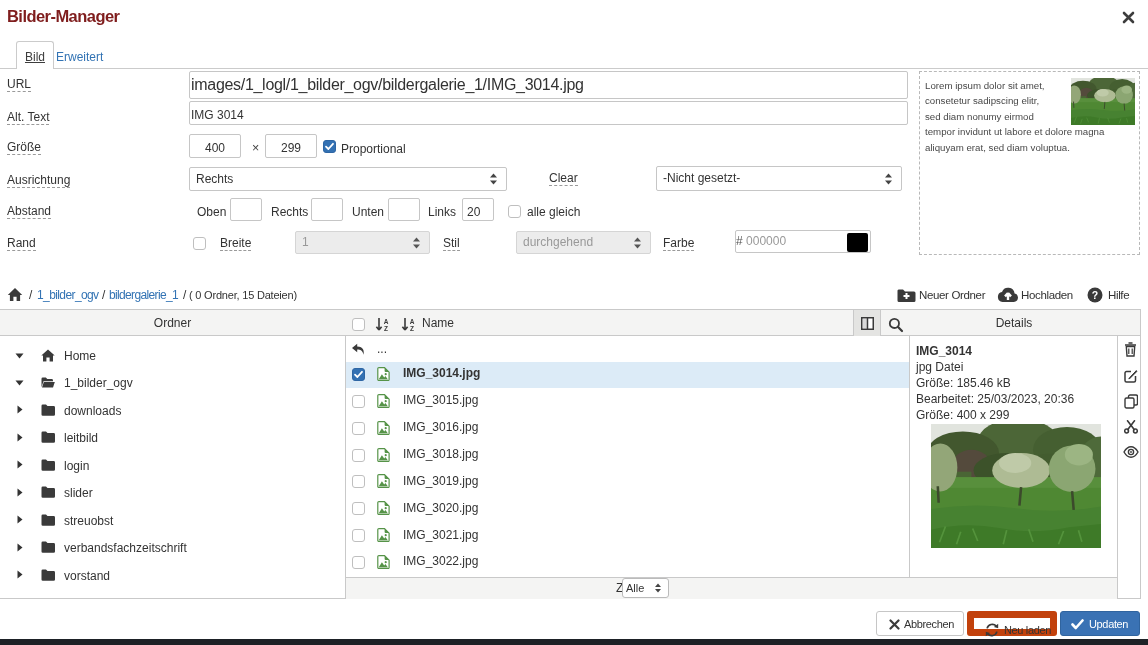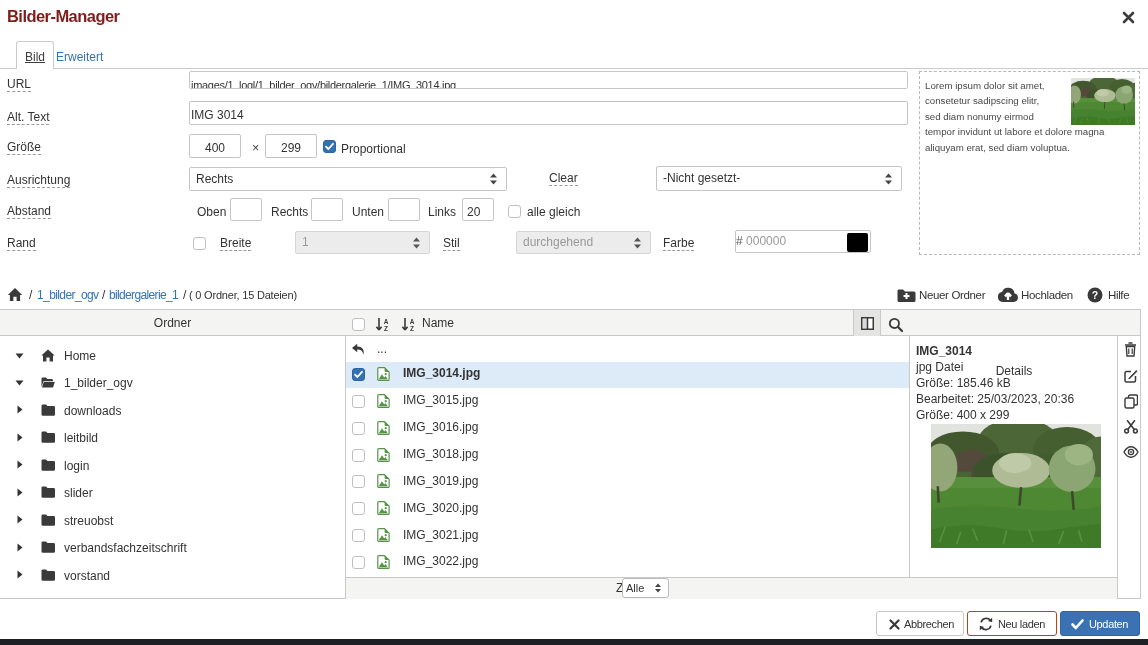--- a/index.html
+++ b/index.html
@@ -33,21 +33,21 @@
   </div>
   <div class="abs" style="left:56px; top:49.5px; font-size:12px;"><span class="blue">Erweitert</span></div>
 
   <div class="lbl" style="left:7px; top:77px;"><span class="dash">URL</span></div>
   <div class="lbl" style="left:7px; top:110px;"><span class="dash">Alt. Text</span></div>
   <div class="lbl" style="left:7px; top:139.5px;"><span class="dash">Größe</span></div>
   <div class="lbl" style="left:7px; top:172.5px;"><span class="dash">Ausrichtung</span></div>
   <div class="lbl" style="left:7px; top:203.5px;"><span class="dash">Abstand</span></div>
   <div class="lbl" style="left:7px; top:235.5px;"><span class="dash">Rand</span></div>
 
-  <div class="inp" style="left:189px; top:71px; width:719px; height:18px; font-size:11px; letter-spacing:-0.3px;">images/1_logl/1_bilder_ogv/bildergalerie_1/IMG_3014.jpg</div>
+  <div class="inp" style="left:189px; top:71px; width:719px; height:28px; font-size:16px; letter-spacing:-0.3px;">images/1_logl/1_bilder_ogv/bildergalerie_1/IMG_3014.jpg</div>
   <div class="inp" style="left:189px; top:101px; width:719px; height:24px;">IMG 3014</div>
 
   <div class="inp" style="left:189px; top:134px; width:52px; height:24px; text-align:center; padding-left:0;">400</div>
   <div class="lbl" style="left:252px; top:141px; font-size:12.5px; color:#444;">×</div>
   <div class="inp" style="left:265px; top:134px; width:52px; height:24px; text-align:center; padding-left:0;">299</div>
   <div class="ck on" style="left:323px; top:140px;">
       <svg width="11" height="11" viewBox="0 0 11 11">
         <path d="M2 5.6 L4.4 8 L9 2.8" stroke="#fff" stroke-width="1.8" fill="none" stroke-linecap="round" stroke-linejoin="round"></path>
       </svg>
     </div>
@@ -167,21 +167,21 @@
     <div class="abs" style="left:853px; top:0; width:28px; height:26px; background:#e4e4e2; border-left:1px solid #c9c9c9; border-right:1px solid #c9c9c9;"></div>
     <svg class="abs" style="left:861px; top:7px;" width="13" height="13" viewBox="0 0 13 13">
         <rect x="0.75" y="0.75" width="11.5" height="11.5" fill="#fff" stroke="#3a3a3a" stroke-width="1.5"></rect>
         <rect x="2" y="2" width="4" height="9" fill="#d9d9d9"></rect>
         <path d="M6.5 1 V12" stroke="#3a3a3a" stroke-width="1.5"></path>
       </svg>
     <svg class="abs" style="left:888px; top:7px;" width="16" height="16" viewBox="0 0 16 16">
         <circle cx="6.4" cy="6.4" r="4.6" fill="none" stroke="#3a3a3a" stroke-width="1.8"></circle>
         <path d="M9.8 9.8 L14 14" stroke="#3a3a3a" stroke-width="2.2" stroke-linecap="round"></path>
       </svg>
-    <div class="abs txt12" style="left:910px; top:6px; width:208px; text-align:center;margin-top:48px;">Details</div>
+    <div class="abs txt12" style="left:910px; top:6px; width:208px; text-align:center;">Details</div>
 
     <div class="abs" style="left:346px; top:267px; width:771px; height:22px; background:#f4f4f3; border-top:1px solid #c9c9c9;"></div>
     <div class="abs txt12" style="left:588px; top:270.5px;margin-left:28px;">Zeige</div>
     <div class="abs" style="left:622px; top:267.5px; width:47px; height:20.5px; border:1px solid #bbb; border-radius:3px; background:#fff; font-size:11px; color:#333; line-height:18px; padding-left:3px;">Alle
       <span class="arr" style="right:5px; margin-top:-5px;">
           <svg width="8" height="10" viewBox="0 0 8 10">
             <path d="M4 0.5 L7 4 H1 z" fill="#444"></path>
             <path d="M4 9.5 L1 6 H7 z" fill="#444"></path>
           </svg>
         </span>
@@ -353,21 +353,21 @@
       <circle cx="8" cy="6" r="2.6" fill="none" stroke="#3a3a3a" stroke-width="1.4"></circle>
       <circle cx="8" cy="6" r="0.9" fill="#3a3a3a"></circle>
     </svg>
 
   <div class="abs" style="left:876px; top:611px; width:88px; height:25px; border:1px solid #c6c6c6; border-radius:3px; background:#fff;">
     <svg class="abs" style="left:12px; top:7px;" width="11" height="11" viewBox="0 0 11 11">
         <path d="M1.5 1.5 L9.5 9.5 M9.5 1.5 L1.5 9.5" stroke="#3a3a3a" stroke-width="2.2" stroke-linecap="round"></path>
       </svg>
     <span class="abs" style="left:27px; top:6px; font-size:11px; letter-spacing:-0.35px; color:#333; white-space:nowrap;">Abbrechen</span>
   </div>
-  <div class="abs" style="left:967px; top:611px; width:90px; height:25px; border:1px solid #c2410c; border-radius:3px; background:#fff;">
+  <div class="abs" style="left:967px; top:611px; width:90px; height:25px; border:7px solid #c2410c; border-radius:3px; background:#fff;">
     <svg class="abs" style="left:11px; top:5px;" width="14" height="14" viewBox="0 0 14 14">
         <path d="M2.1 5.4 A5.4 5.4 0 0 1 11.3 3.1" fill="none" stroke="#3a3a3a" stroke-width="1.7"></path>
         <path d="M13.2 0.7 L13.2 5.2 L8.9 4.1 z" fill="#3a3a3a"></path>
         <path d="M11.9 8.6 A5.4 5.4 0 0 1 2.7 10.9" fill="none" stroke="#3a3a3a" stroke-width="1.7"></path>
         <path d="M0.8 13.3 L0.8 8.8 L5.1 9.9 z" fill="#3a3a3a"></path>
       </svg>
     <span class="abs" style="left:30px; top:6px; font-size:11px; letter-spacing:-0.35px; color:#333; white-space:nowrap;">Neu laden</span>
   </div>
   <div class="abs" style="left:1060px; top:611px; width:80px; height:25px; border:1px solid #30649f; border-radius:3px; background:#3a72b4;">
     <svg class="abs" style="left:10px; top:7px;" width="13" height="11" viewBox="0 0 13 11">

